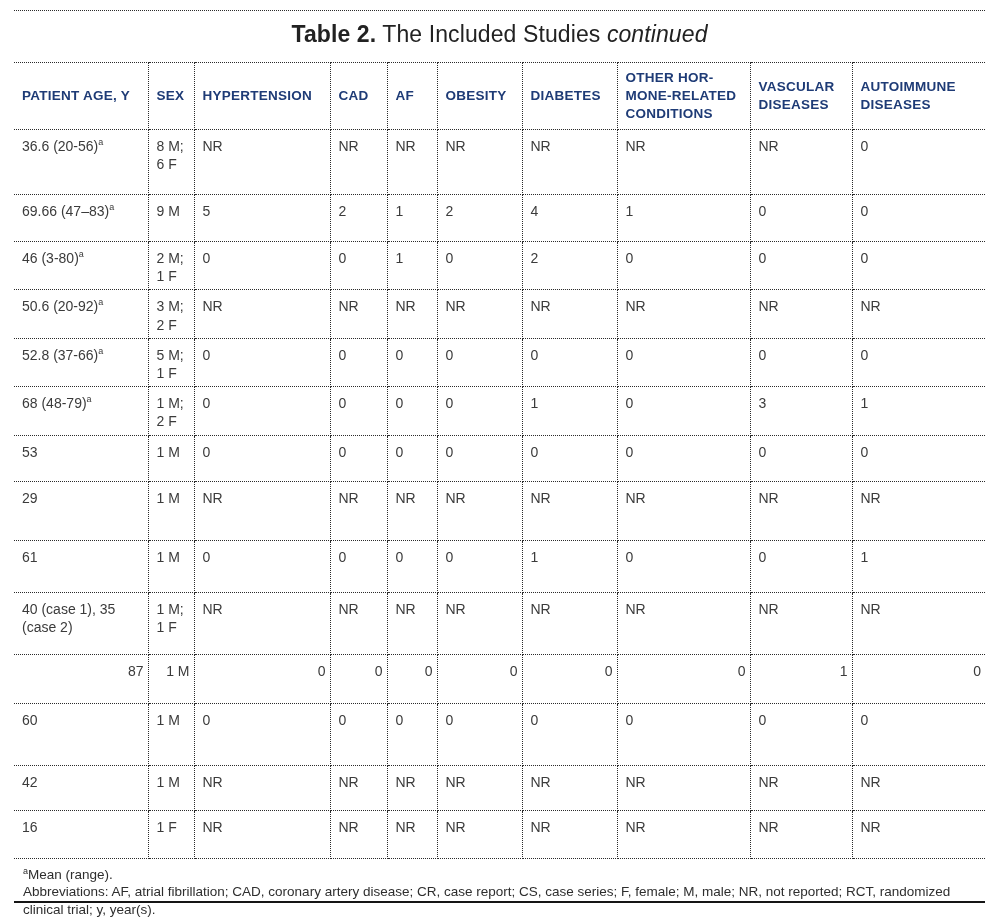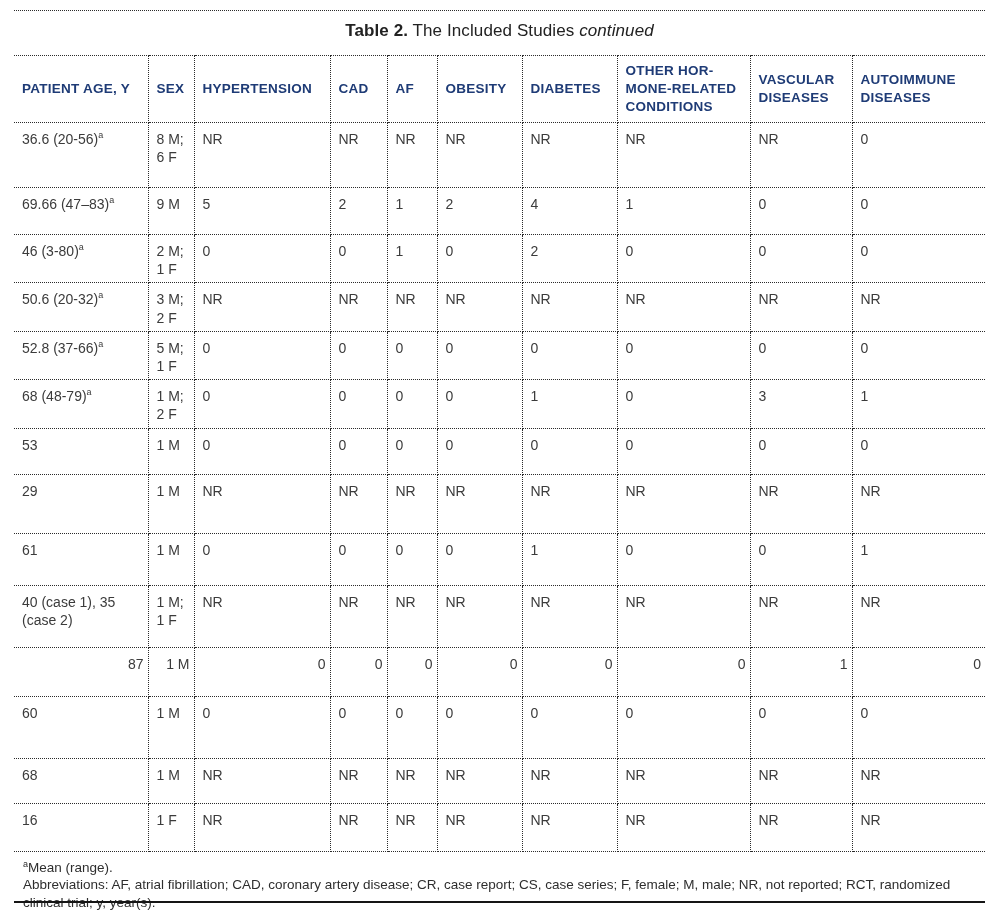--- a/index.html
+++ b/index.html
@@ -17,21 +17,21 @@
     font-family:"Liberation Sans", sans-serif;
     overflow:hidden;
   }
   .top-rule{
     position:absolute;top:10px;left:14px;right:14px;
     border-top:1px dotted var(--border);
   }
   .title{
     margin:21px 14px 0;
     text-align:center;
-    font-size:17px;
+    font-size:23px;
     color:#222222;
     letter-spacing:0.1px;
   }
   .t-bold{font-weight:bold;}
   .t-italic{font-style:italic;}
   table.studies{
     width:971px;
     margin:14px 14px 0;
     border-collapse:collapse;
     table-layout:fixed;
@@ -152,21 +152,21 @@
           <td>0</td>
           <td>0</td>
           <td>1</td>
           <td>0</td>
           <td>2</td>
           <td>0</td>
           <td>0</td>
           <td>0</td>
         </tr>
         <tr style="height: 45px;">
-          <td><span>50.6 (20-32)</span><sup>a</sup></td>
+          <td><span>50.6 (20-92)</span><sup>a</sup></td>
           <td>3 M;
 2 F</td>
           <td>NR</td>
           <td>NR</td>
           <td>NR</td>
           <td>NR</td>
           <td>NR</td>
           <td>NR</td>
           <td>NR</td>
           <td>NR</td>
@@ -264,21 +264,21 @@
           <td>0</td>
           <td>0</td>
           <td>0</td>
           <td>0</td>
           <td>0</td>
           <td>0</td>
           <td>0</td>
           <td>0</td>
         </tr>
         <tr style="height: 45px;">
-          <td><span>68</span></td>
+          <td><span>42</span></td>
           <td>1 M</td>
           <td>NR</td>
           <td>NR</td>
           <td>NR</td>
           <td>NR</td>
           <td>NR</td>
           <td>NR</td>
           <td>NR</td>
           <td>NR</td>
         </tr>

